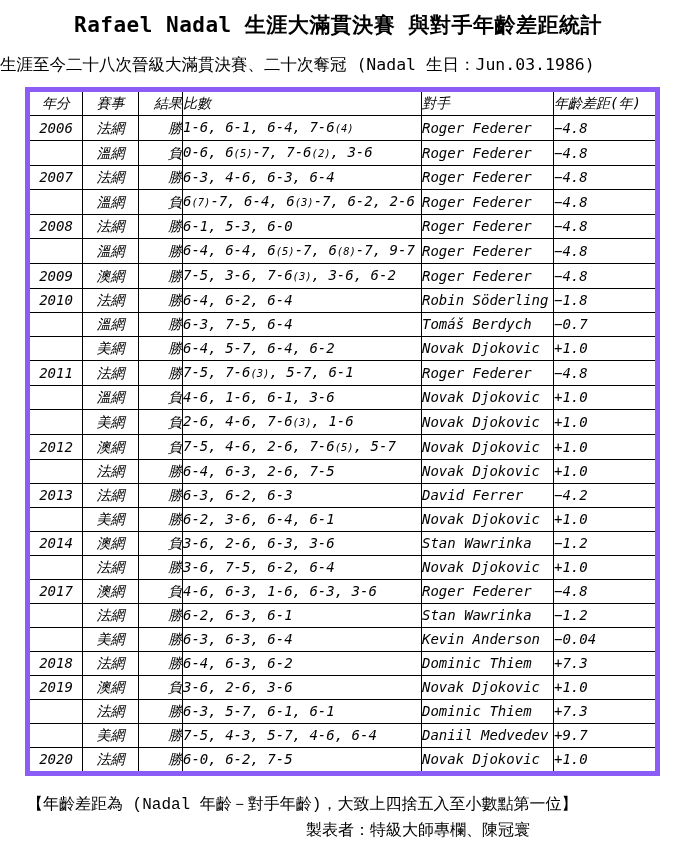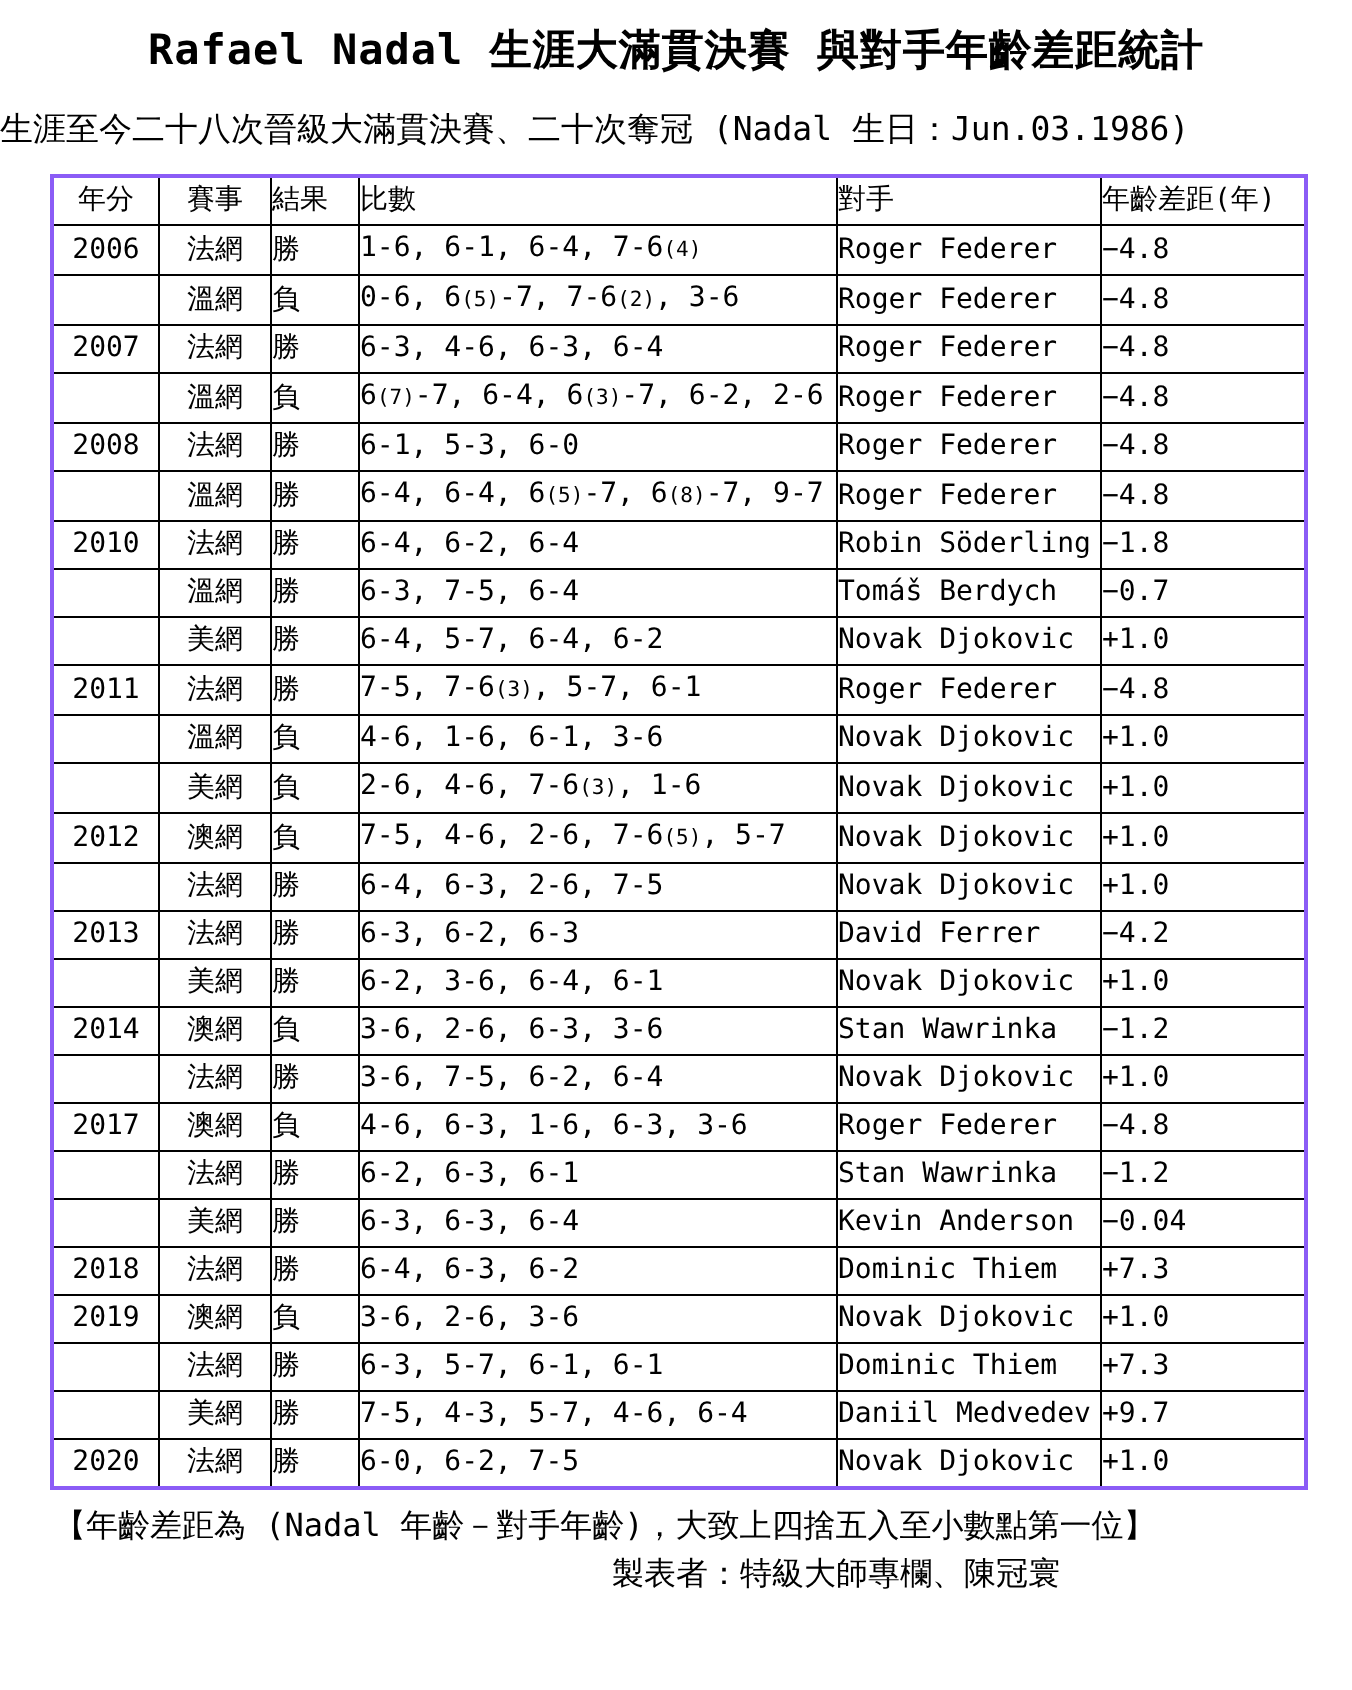--- a/index.html
+++ b/index.html
@@ -33,43 +33,45 @@
     text-align: left;
     font-size: 16.5px;
     line-height: 22px;
     font-weight: normal;
   }
   table.stats {
     border-collapse: collapse;
     table-layout: fixed;
     width: 620px;
     margin: 11px 0 0 25px;
-    border: 2px solid #8b5cf6;
+    border: 5px solid #8b5cf6;
+    font-style: italic;
   }
   table.stats th, table.stats td {
     border: 1px solid #000000;
     height: 23px;
     padding: 0;
     font-size: 14px;
     line-height: 23px;
     font-weight: normal;
     white-space: nowrap;
     overflow: hidden;
   }
   .col-year     { width: 52px;  text-align: center; }
   .col-event    { width: 55px;  text-align: center; }
-  .col-result   { width: 43px;  text-align: left; }
+  .col-result   { width: 43px;  text-align: right; }
   .col-score    { width: 238px; text-align: left; padding-left: 9px; }
   .col-opponent { width: 131px; text-align: left; padding-left: 4px; }
   .col-age-diff { width: 101px; text-align: left; padding-left: 7px; }
   .tb { font-size: 10.5px; }
   .footnote {
-    margin: 7px 0 0 27px;
+    margin: 19px 0 0 27px;
     font-size: 16px;
     line-height: 21px;
+    font-family: Liberation Mono, monospace;
   }
   .credit {
     margin-top: 3px;
     text-align: right;
     padding-right: 146px;
     font-size: 16px;
     line-height: 21px;
   }
 </style>
 </head>
@@ -135,20 +137,28 @@
         </tr>
         <tr>
           <td class="col-year"></td>
           <td class="col-event">溫網</td>
           <td class="col-result">勝</td>
           <td class="col-score">6-4, 6-4, 6<span class="tb">(5)</span>-7, 6<span class="tb">(8)</span>-7, 9-7</td>
           <td class="col-opponent">Roger Federer</td>
           <td class="col-age-diff">−4.8</td>
         </tr>
         <tr>
+          <td class="col-year">2009</td>
+          <td class="col-event">澳網</td>
+          <td class="col-result">勝</td>
+          <td class="col-score">7-5, 3-6, 7-6<span class="tb">(3)</span>, 3-6, 6-2</td>
+          <td class="col-opponent">Roger Federer</td>
+          <td class="col-age-diff">−4.8</td>
+        </tr>
+        <tr>
           <td class="col-year">2010</td>
           <td class="col-event">法網</td>
           <td class="col-result">勝</td>
           <td class="col-score">6-4, 6-2, 6-4</td>
           <td class="col-opponent">Robin Söderling</td>
           <td class="col-age-diff">−1.8</td>
         </tr>
         <tr>
           <td class="col-year"></td>
           <td class="col-event">溫網</td>

